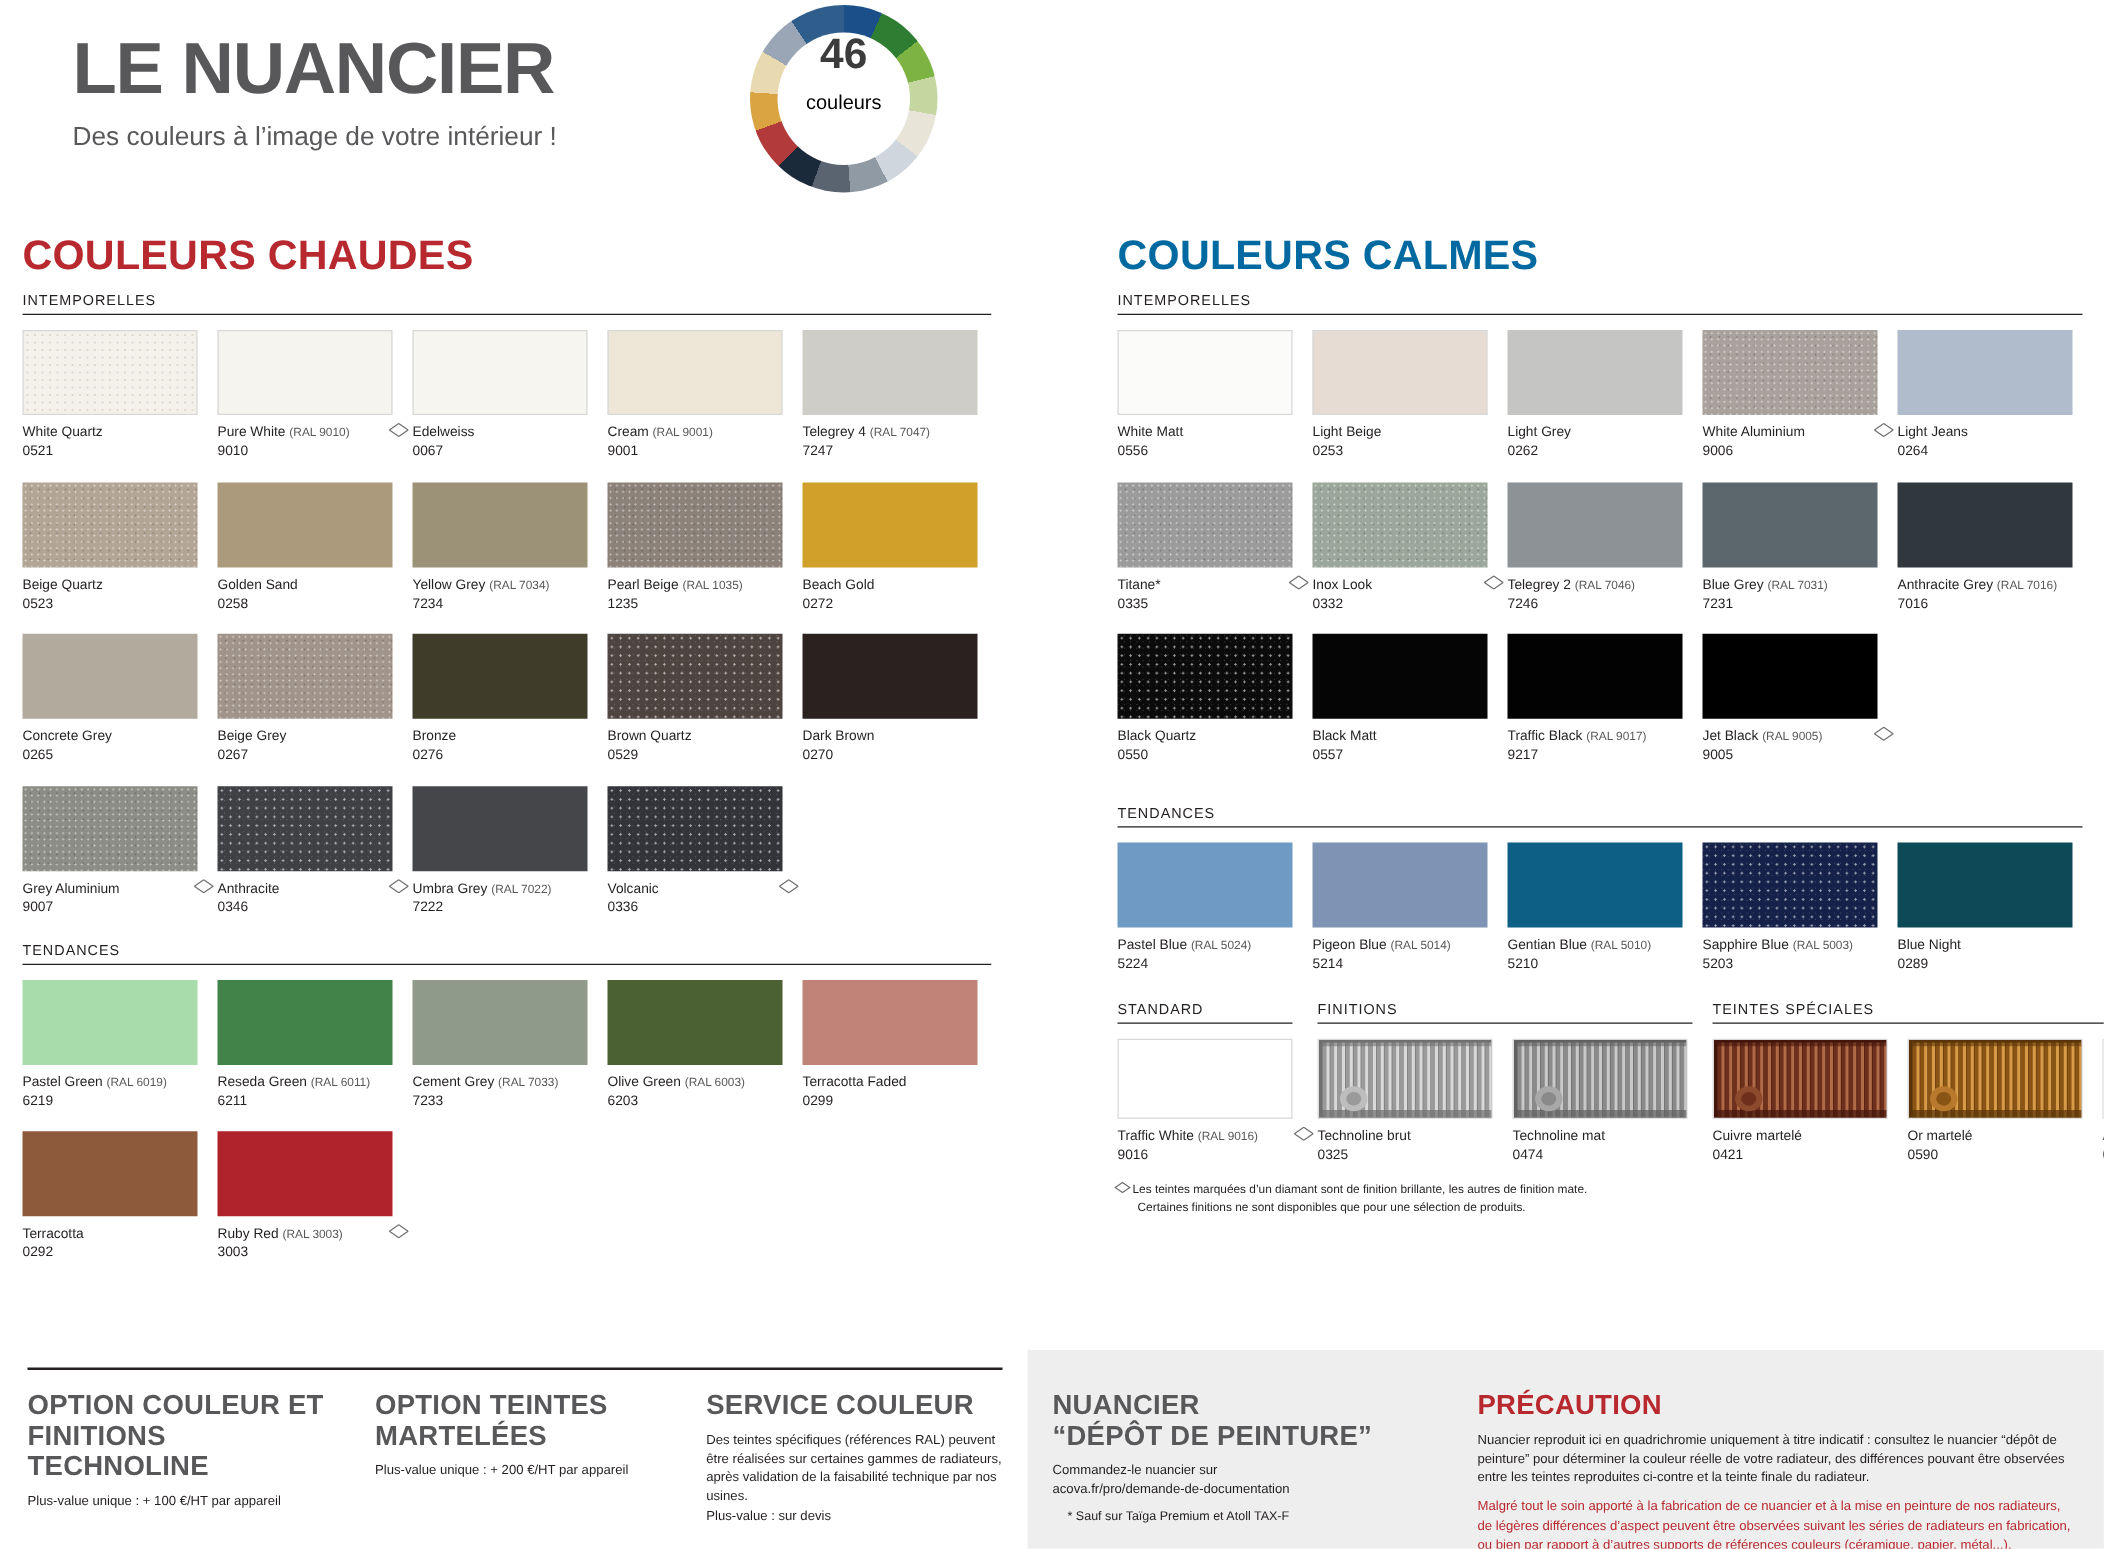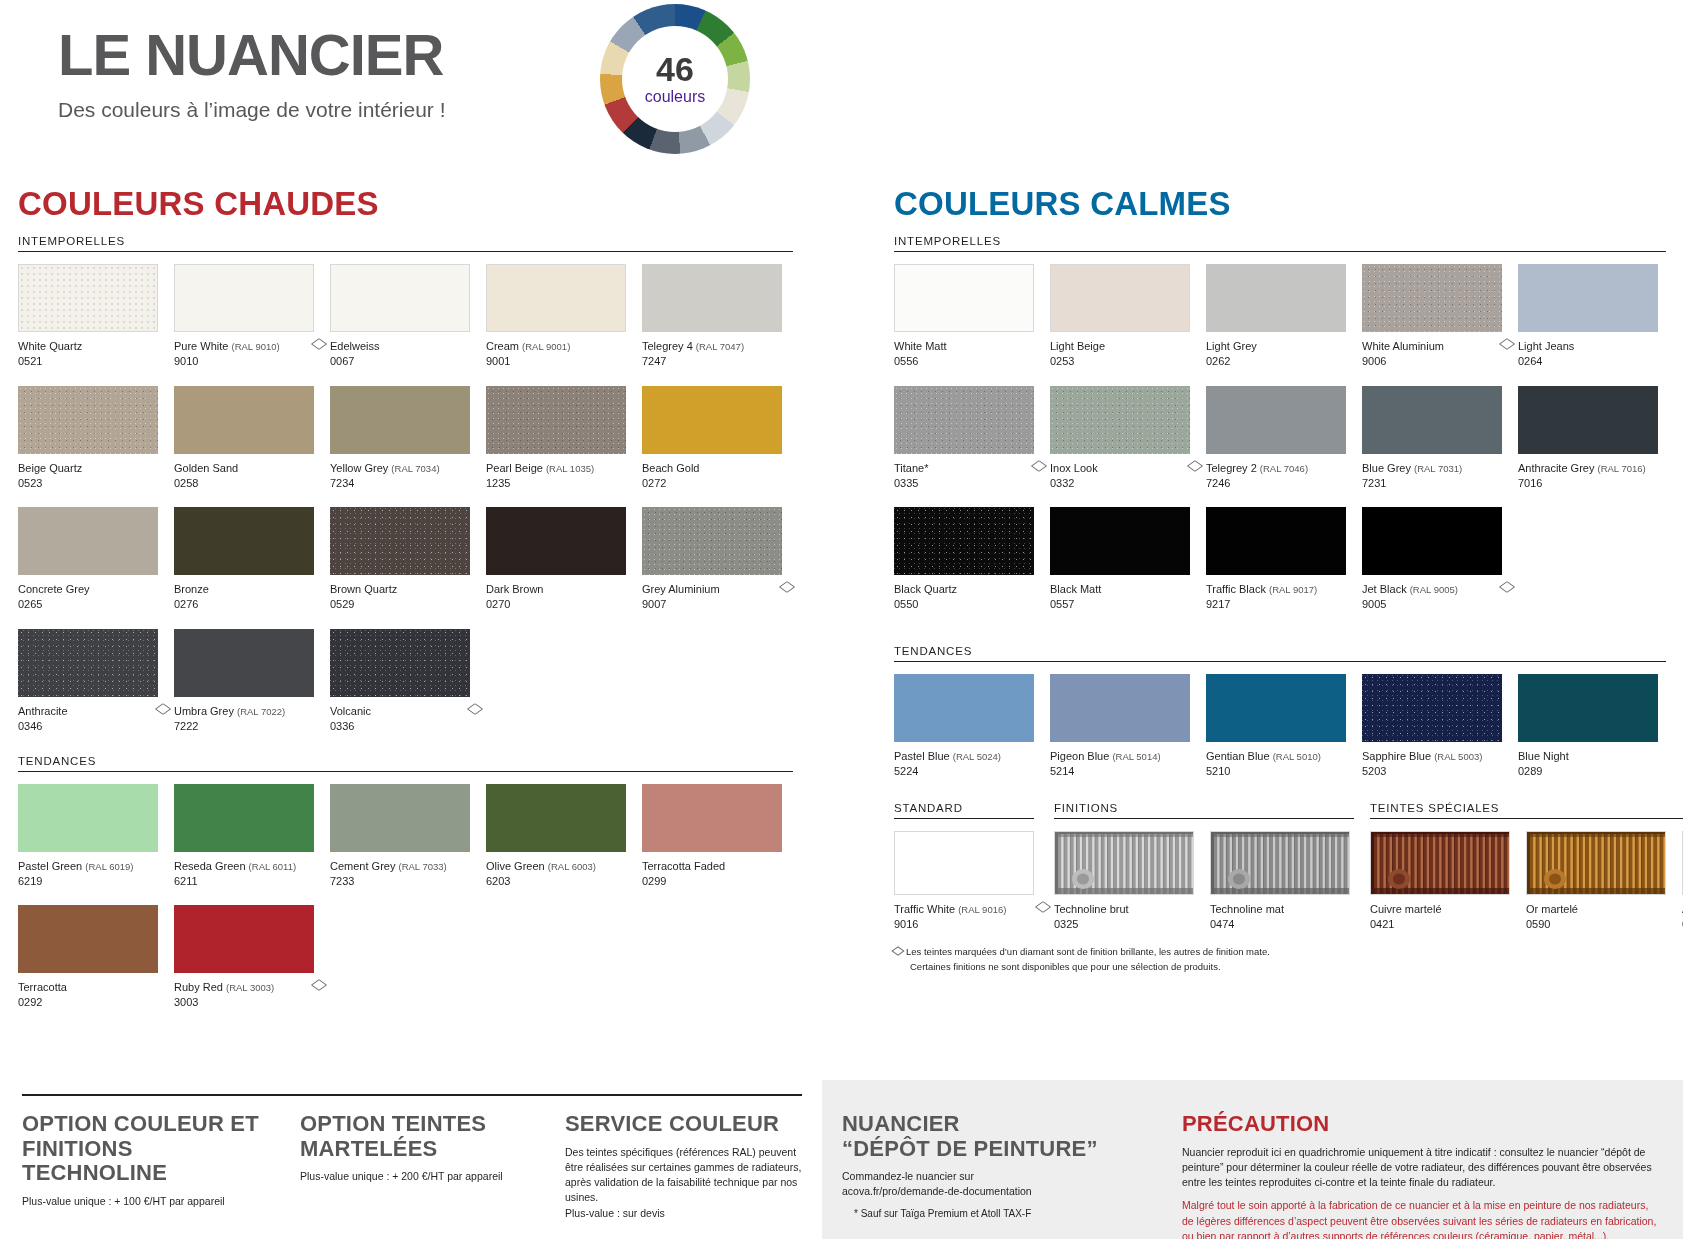--- a/index.html
+++ b/index.html
@@ -35,23 +35,23 @@
       #5a6470 176deg 200deg,
       #1b2a3a 200deg 224deg,
       #b33a3a 224deg 250deg,
       #d9a441 250deg 274deg,
       #e8d9b0 274deg 300deg,
       #9aa6b5 300deg 326deg,
       #2f5d8c 326deg 360deg);
   }
   .logo-hole { position:absolute; left:22px; top:22px; width:106px; height:106px; border-radius:50%; background:#fff; }
   .logo-txt { position:absolute; left:22px; top:22px; width:106px; height:106px;
-      display:flex; flex-direction:column; align-items:center; justify-content:center; }
+      display:flex; flex-direction:column; align-items:center; }
   .logo-num { font-size:34px; font-weight:bold; color:#3c3c3c; line-height:1; }
-  .logo-sub { font-size:16px; color:#4c1d95; margin-top:2px; }
+  .logo-sub { font-size:16px; color:#000000; margin-top:14px; }
 
   
   .col-left  { position:absolute; left:14px; top:185px; width:790px; }
   .col-right { position:absolute; left:890px; top:185px; width:780px; }
 
   .sec-title { font-size:33px; font-weight:bold; letter-spacing:0.2px; margin:0 0 12px 4px; }
   .sec-title.warm { color:#b8292f; }
   .sec-title.calm { color:#0369a1; }
 
   .subhead { font-size:11.5px; letter-spacing:0.8px; color:#231f20; margin:8px 0 4px 4px; }
@@ -165,20 +165,24 @@
           <div class="sw" style="background-color:#8c8279;background-image:radial-gradient(rgba(255,255,255,.45) 0.7px, transparent 0.8px),radial-gradient(rgba(0,0,0,.30) 0.7px, transparent 0.8px);background-size:5px 5px,7px 7px;background-position:0 0,3px 2px;"></div>
           <div class="lbl"><span class="nm">Pearl Beige</span> <span class="ral">(RAL 1035)</span><span class="code">1235</span></div>
         </div>
         <div class="cell">
           <div class="sw" style="background-color:#d0a02a;"></div>
           <div class="lbl"><span class="nm">Beach Gold</span><span class="code">0272</span></div>
         </div>
         <div class="cell">
           <div class="sw" style="background-color:#b2aa9d;"></div>
           <div class="lbl"><span class="nm">Concrete Grey</span><span class="code">0265</span></div>
+        </div>
+        <div class="cell">
+          <div class="sw" style="background-color:#a1948a;background-image:radial-gradient(rgba(255,255,255,.45) 0.7px, transparent 0.8px),radial-gradient(rgba(0,0,0,.30) 0.7px, transparent 0.8px);background-size:5px 5px,7px 7px;background-position:0 0,3px 2px;"></div>
+          <div class="lbl"><span class="nm">Beige Grey</span><span class="code">0267</span></div>
         </div>
         <div class="cell">
           <div class="sw" style="background-color:#3f3c2a;"></div>
           <div class="lbl"><span class="nm">Bronze</span><span class="code">0276</span></div>
         </div>
         <div class="cell">
           <div class="sw" style="background-color:#4e443f;background-image:radial-gradient(rgba(255,255,255,.55) 0.8px, transparent 0.9px),radial-gradient(rgba(255,255,255,.25) 0.6px, transparent 0.7px);background-size:7px 7px,5px 5px;background-position:0 0,3px 4px;"></div>
           <div class="lbl"><span class="nm">Brown Quartz</span><span class="code">0529</span></div>
         </div>
         <div class="cell">

